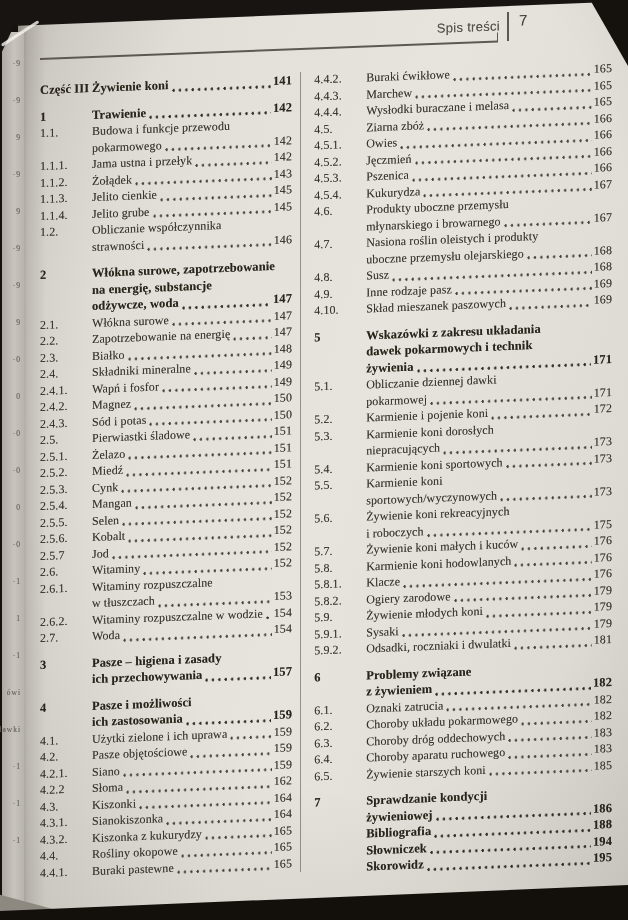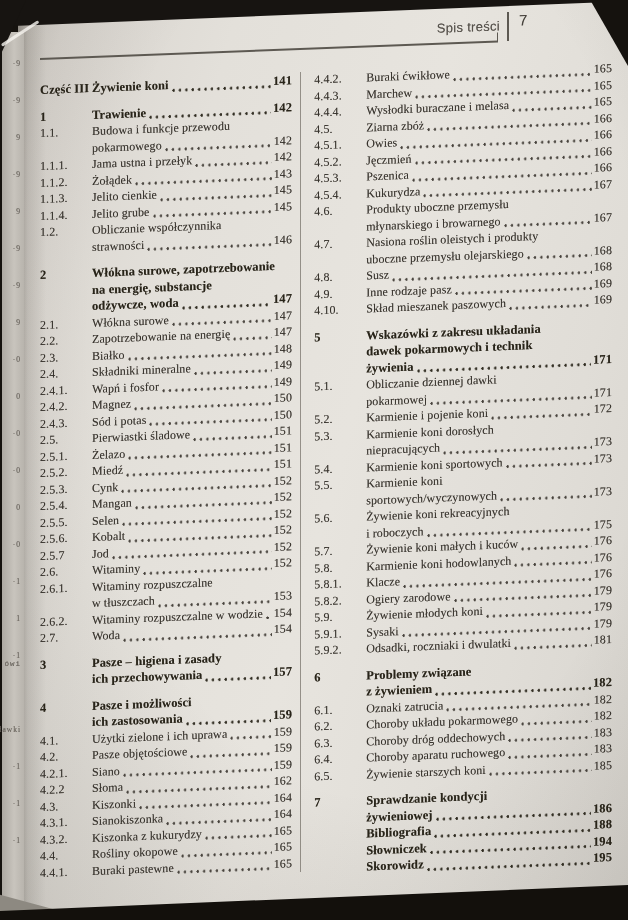--- a/index.html
+++ b/index.html
@@ -102,21 +102,21 @@
       <span class="frag" style="top: 287px;">9</span>
       <span class="frag" style="top: 324px;">·0</span>
       <span class="frag" style="top: 361px;">0</span>
       <span class="frag" style="top: 398px;">·0</span>
       <span class="frag" style="top: 435px;">·0</span>
       <span class="frag" style="top: 472px;">0</span>
       <span class="frag" style="top: 509px;">·0</span>
       <span class="frag" style="top: 546px;">·1</span>
       <span class="frag" style="top: 583px;">1</span>
       <span class="frag" style="top: 620px;">·1</span>
-      <span class="frag" style="top: 628px; font-family: Liberation Mono, monospace;">ówi</span>
+      <span class="frag" style="top: 657px;">ówi</span>
       <span class="frag" style="top: 694px;">dawki</span>
       <span class="frag" style="top: 731px;">·1</span>
       <span class="frag" style="top: 768px;">·1</span>
       <span class="frag" style="top: 805px;">·1</span>
     </div>
 
   <div class="content">
     <div class="pagehead">
       <span class="running-title">Spis treści</span>
       <span class="head-rule"></span>

